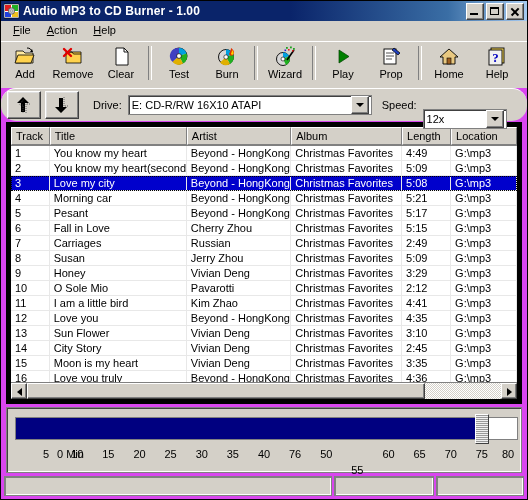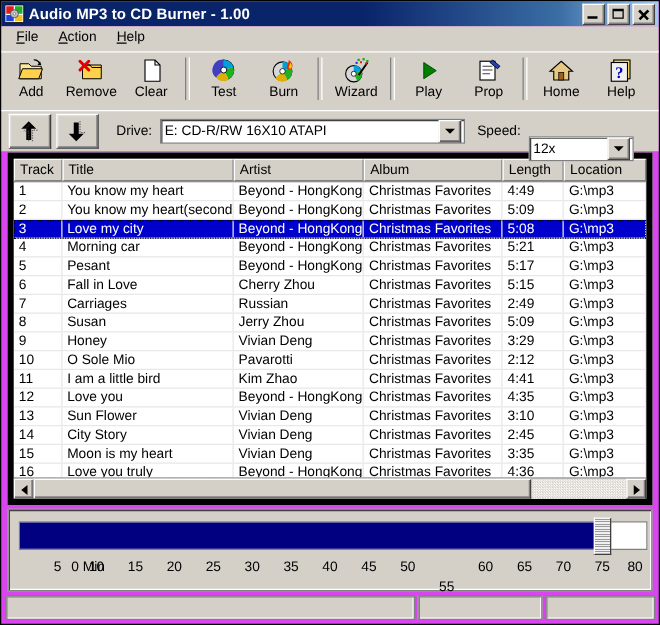--- a/index.html
+++ b/index.html
@@ -106,20 +106,21 @@
   }
 
   
   .drivebar {
     height: 32px;
     background: #d4d0c8;
     display: flex; align-items: center;
     padding: 0 6px 0 6px;
     border-top: 1px solid #ffffff;
     flex: 0 0 auto;
+    border-radius: 15px;
   }
   .sq-btn {
     width: 32px; height: 26px;
     background: #d4d0c8;
     border-top: 1px solid #ffffff;
     border-left: 1px solid #ffffff;
     border-right: 1px solid #404040;
     border-bottom: 1px solid #404040;
     box-shadow: inset -1px -1px 0 #808080, inset 1px 1px 0 #dfdfdf;
     position: relative; cursor: default;
@@ -689,21 +690,21 @@
     <div class="capscale" id="capscale">
         <span class="tick" style="left: 0%; transform: translateX(-6px); padding-left: 48px;">0 Min</span>
         <span class="tick" style="left: 6.25%;">5</span>
         <span class="tick" style="left: 12.5%;">10</span>
         <span class="tick" style="left: 18.75%;">15</span>
         <span class="tick" style="left: 25%;">20</span>
         <span class="tick" style="left: 31.25%;">25</span>
         <span class="tick" style="left: 37.5%;">30</span>
         <span class="tick" style="left: 43.75%;">35</span>
         <span class="tick" style="left: 50%;">40</span>
-        <span class="tick" style="left: 56.25%;">45</span>
+        <span class="tick" style="left: 56.25%;">76</span>
         <span class="tick" style="left: 62.5%;">50</span>
         <span class="tick" style="left: 68.75%; margin-top: 16px;">55</span>
         <span class="tick" style="left: 75%;">60</span>
         <span class="tick" style="left: 81.25%;">65</span>
         <span class="tick" style="left: 87.5%;">70</span>
         <span class="tick" style="left: 93.75%;">75</span>
         <span class="tick" style="left: 100%; transform: translateX(-90%);">80</span>
       </div>
   </div>
 

